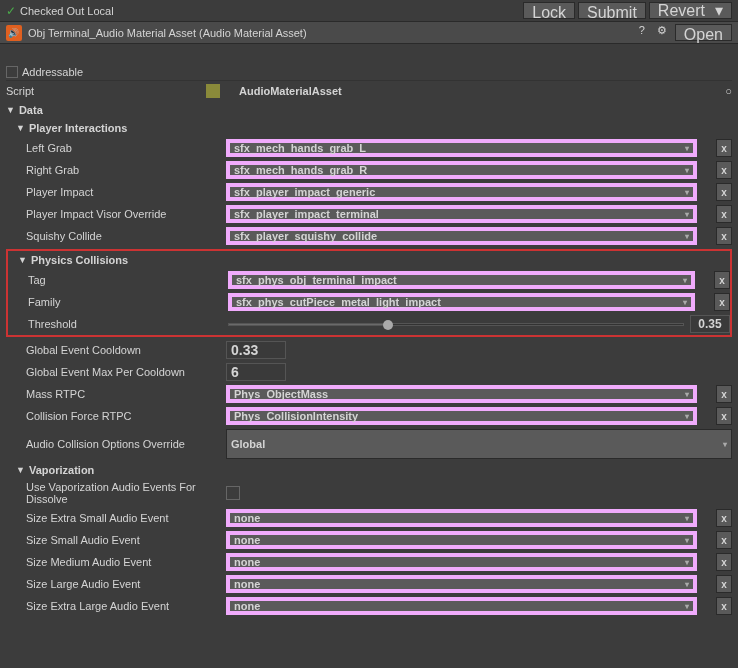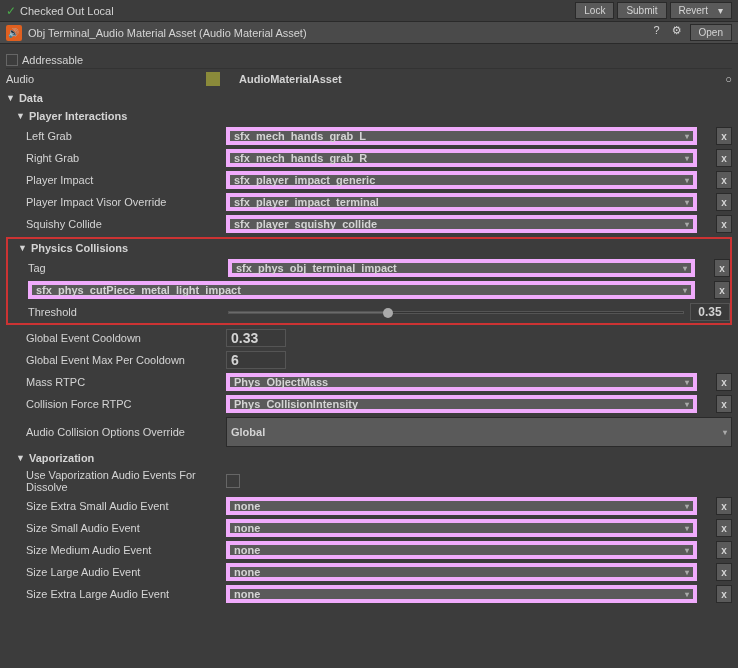--- a/index.html
+++ b/index.html
@@ -67,34 +67,34 @@
       font-size: 12px;
     }
     .toolbar-buttons {
       display: flex;
       gap: 3px;
     }
     .btn {
       background: #5a5a5a;
       border: 1px solid #2a2a2a;
       color: #d4d4d4;
-      font-size: 10px;
+      font-size: 16px;
       padding: 1px 8px;
       cursor: pointer;
       height: 17px;
     }
     .btn-revert {
       display: flex;
       align-items: center;
       gap: 10px;
     }
 
     
     .content {
-      padding: 8px 6px;
+      padding: 20px 6px;
       overflow-y: auto;
       height: calc(668px - 66px);
     }
 
     
     .addressable-row {
       display: flex;
       align-items: center;
       gap: 4px;
       padding: 2px 0;
@@ -300,21 +300,21 @@
 </div>
 
 <div class="content">
 
   <div class="addressable-row">
     <div class="checkbox"></div>
     <span>Addressable</span>
   </div>
 
   <div class="prop-row" style="padding-left:0;">
-    <div class="prop-label">Audio</div>
+    <div class="prop-label">Script</div>
     <div class="prop-value">
       <span style="width:14px;height:14px;background:#8a8a3a;display:inline-block;flex-shrink:0;"></span>
       <span>AudioMaterialAsset</span>
       <span style="margin-left:auto;">○</span>
     </div>
   </div>
 
   <div class="section-header">
     <span class="triangle">▼</span>
     <span class="section-title">Data</span>
@@ -392,20 +392,21 @@
       <div class="prop-value">
         <div class="dropdown">
           <span>sfx_phys_obj_terminal_impact</span>
           <span class="dropdown-arrow">▾</span>
         </div>
         <div class="x-btn">x</div>
       </div>
     </div>
 
     <div class="prop-row">
+      <div class="prop-label">Family</div>
       <div class="prop-value">
         <div class="dropdown">
           <span>sfx_phys_cutPiece_metal_light_impact</span>
           <span class="dropdown-arrow">▾</span>
         </div>
         <div class="x-btn">x</div>
       </div>
     </div>
 
     <div class="prop-row">

